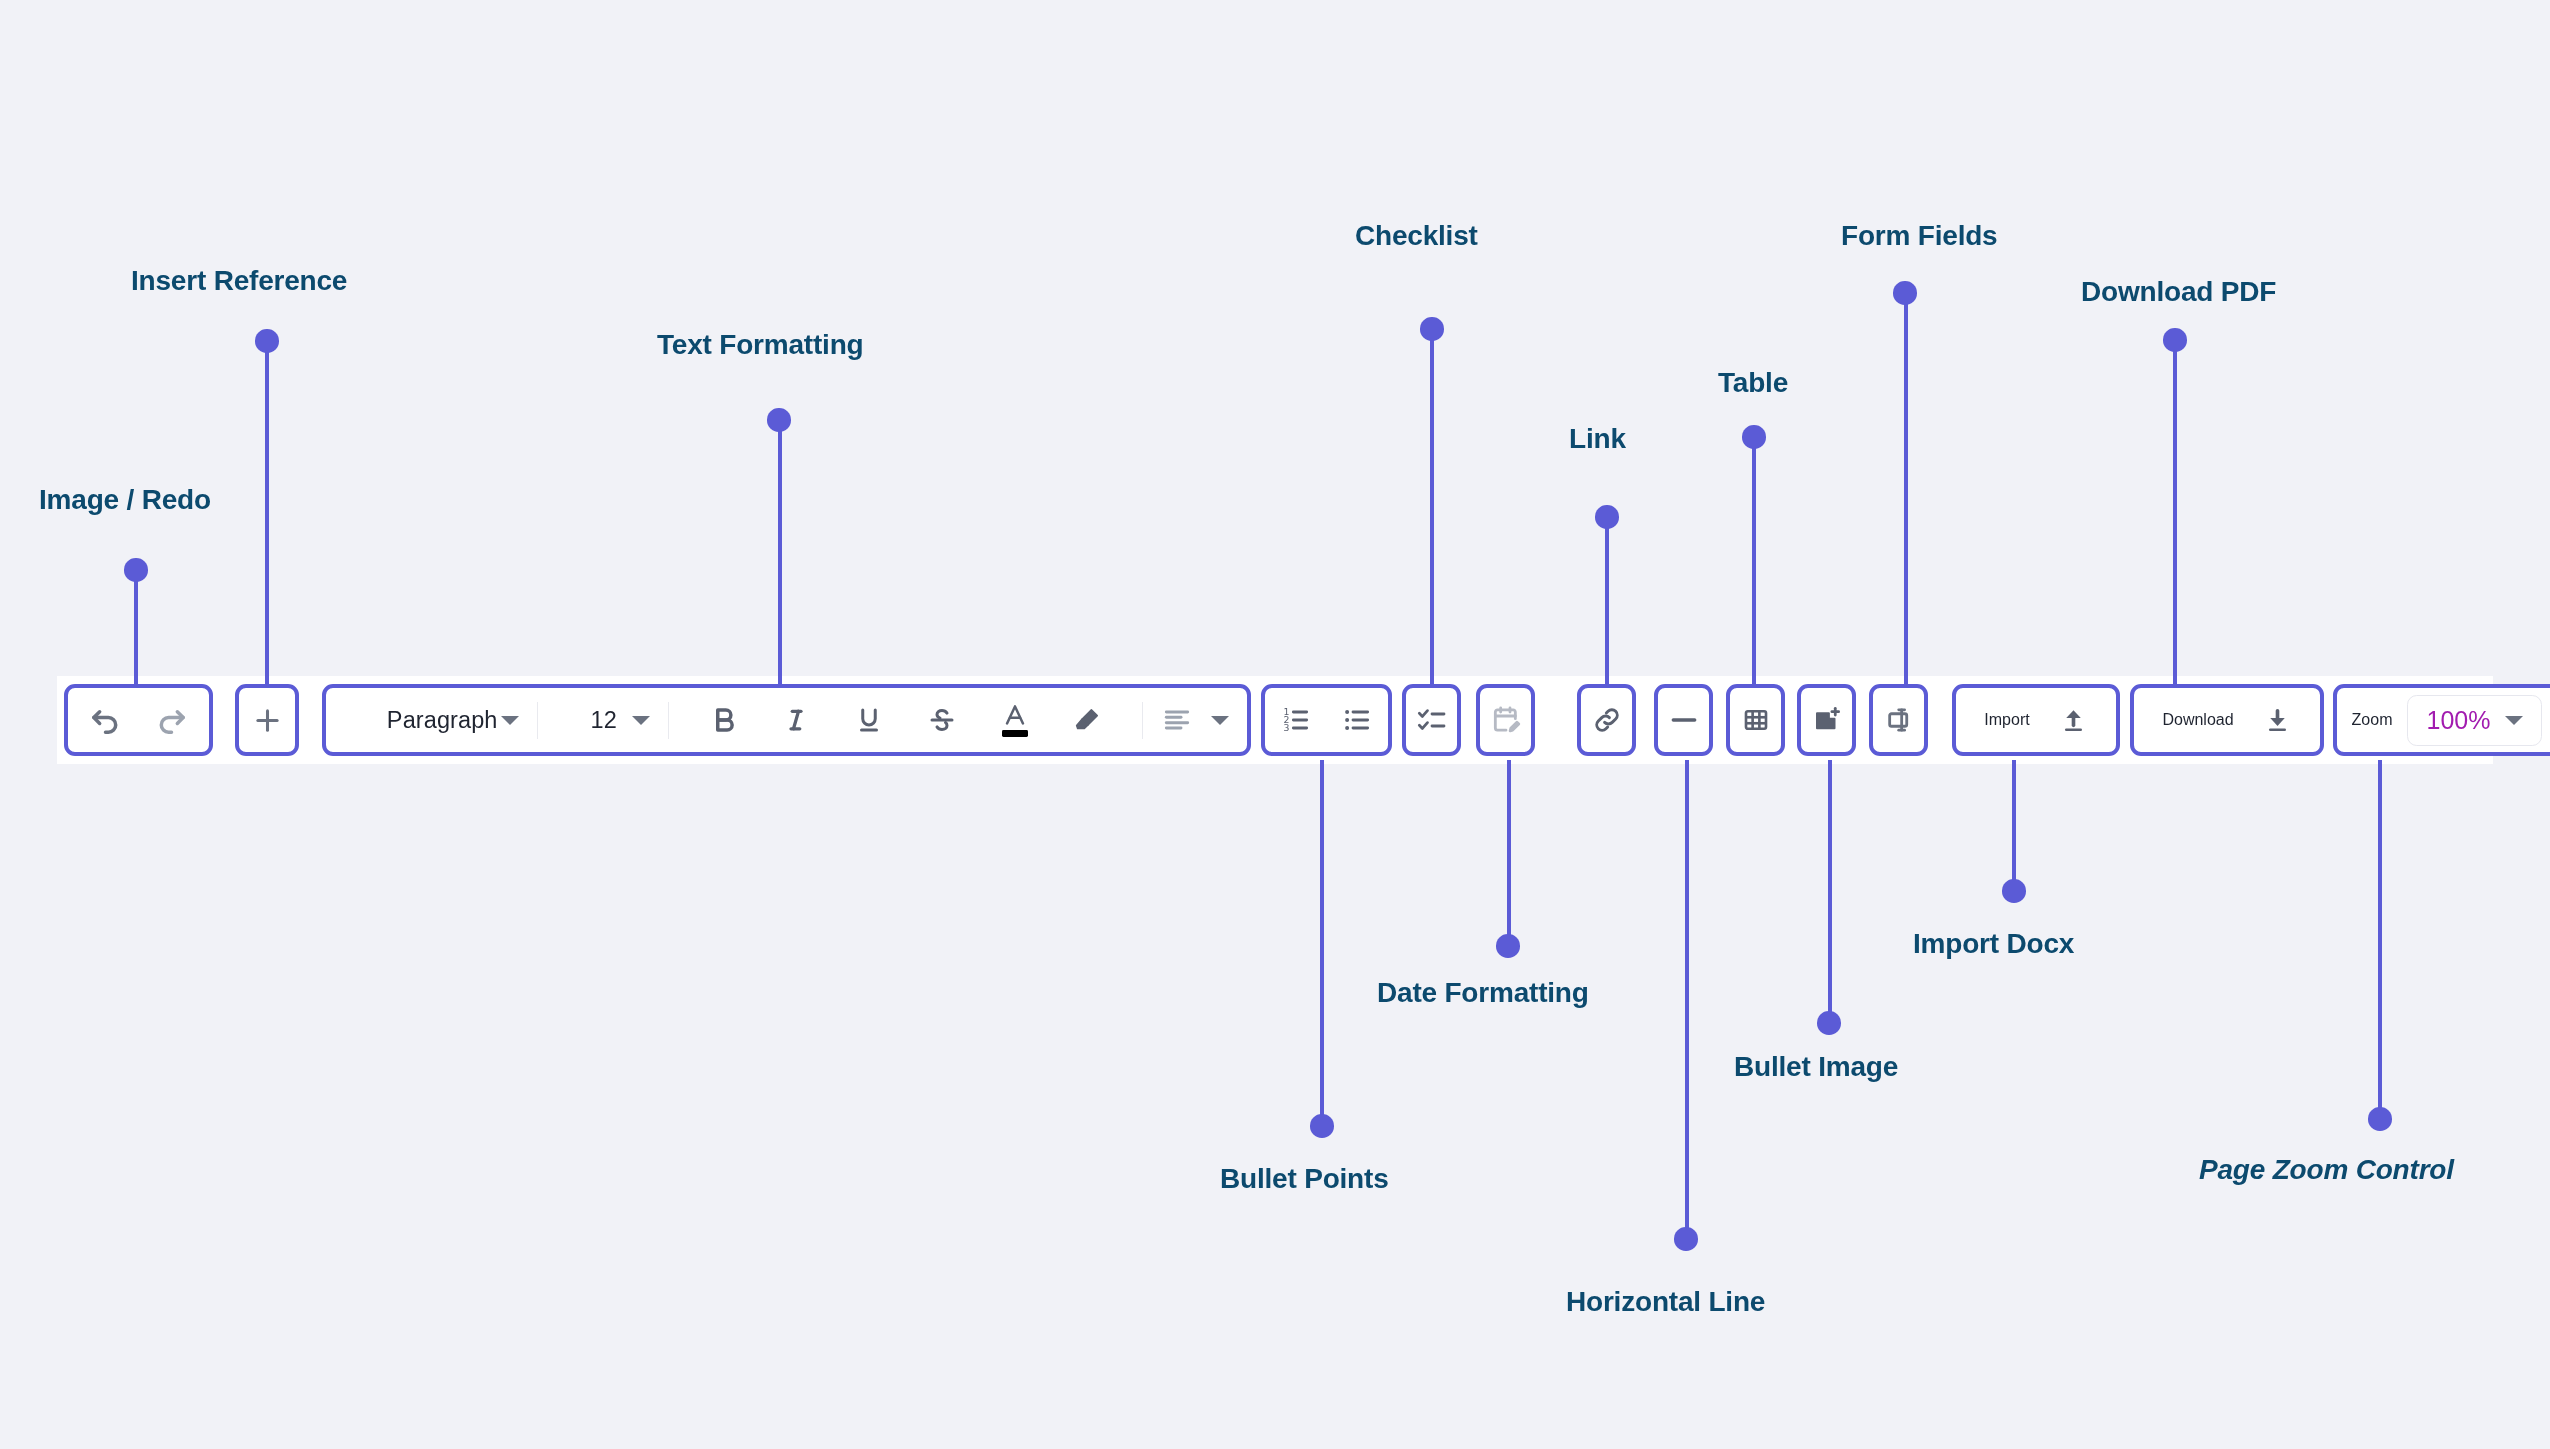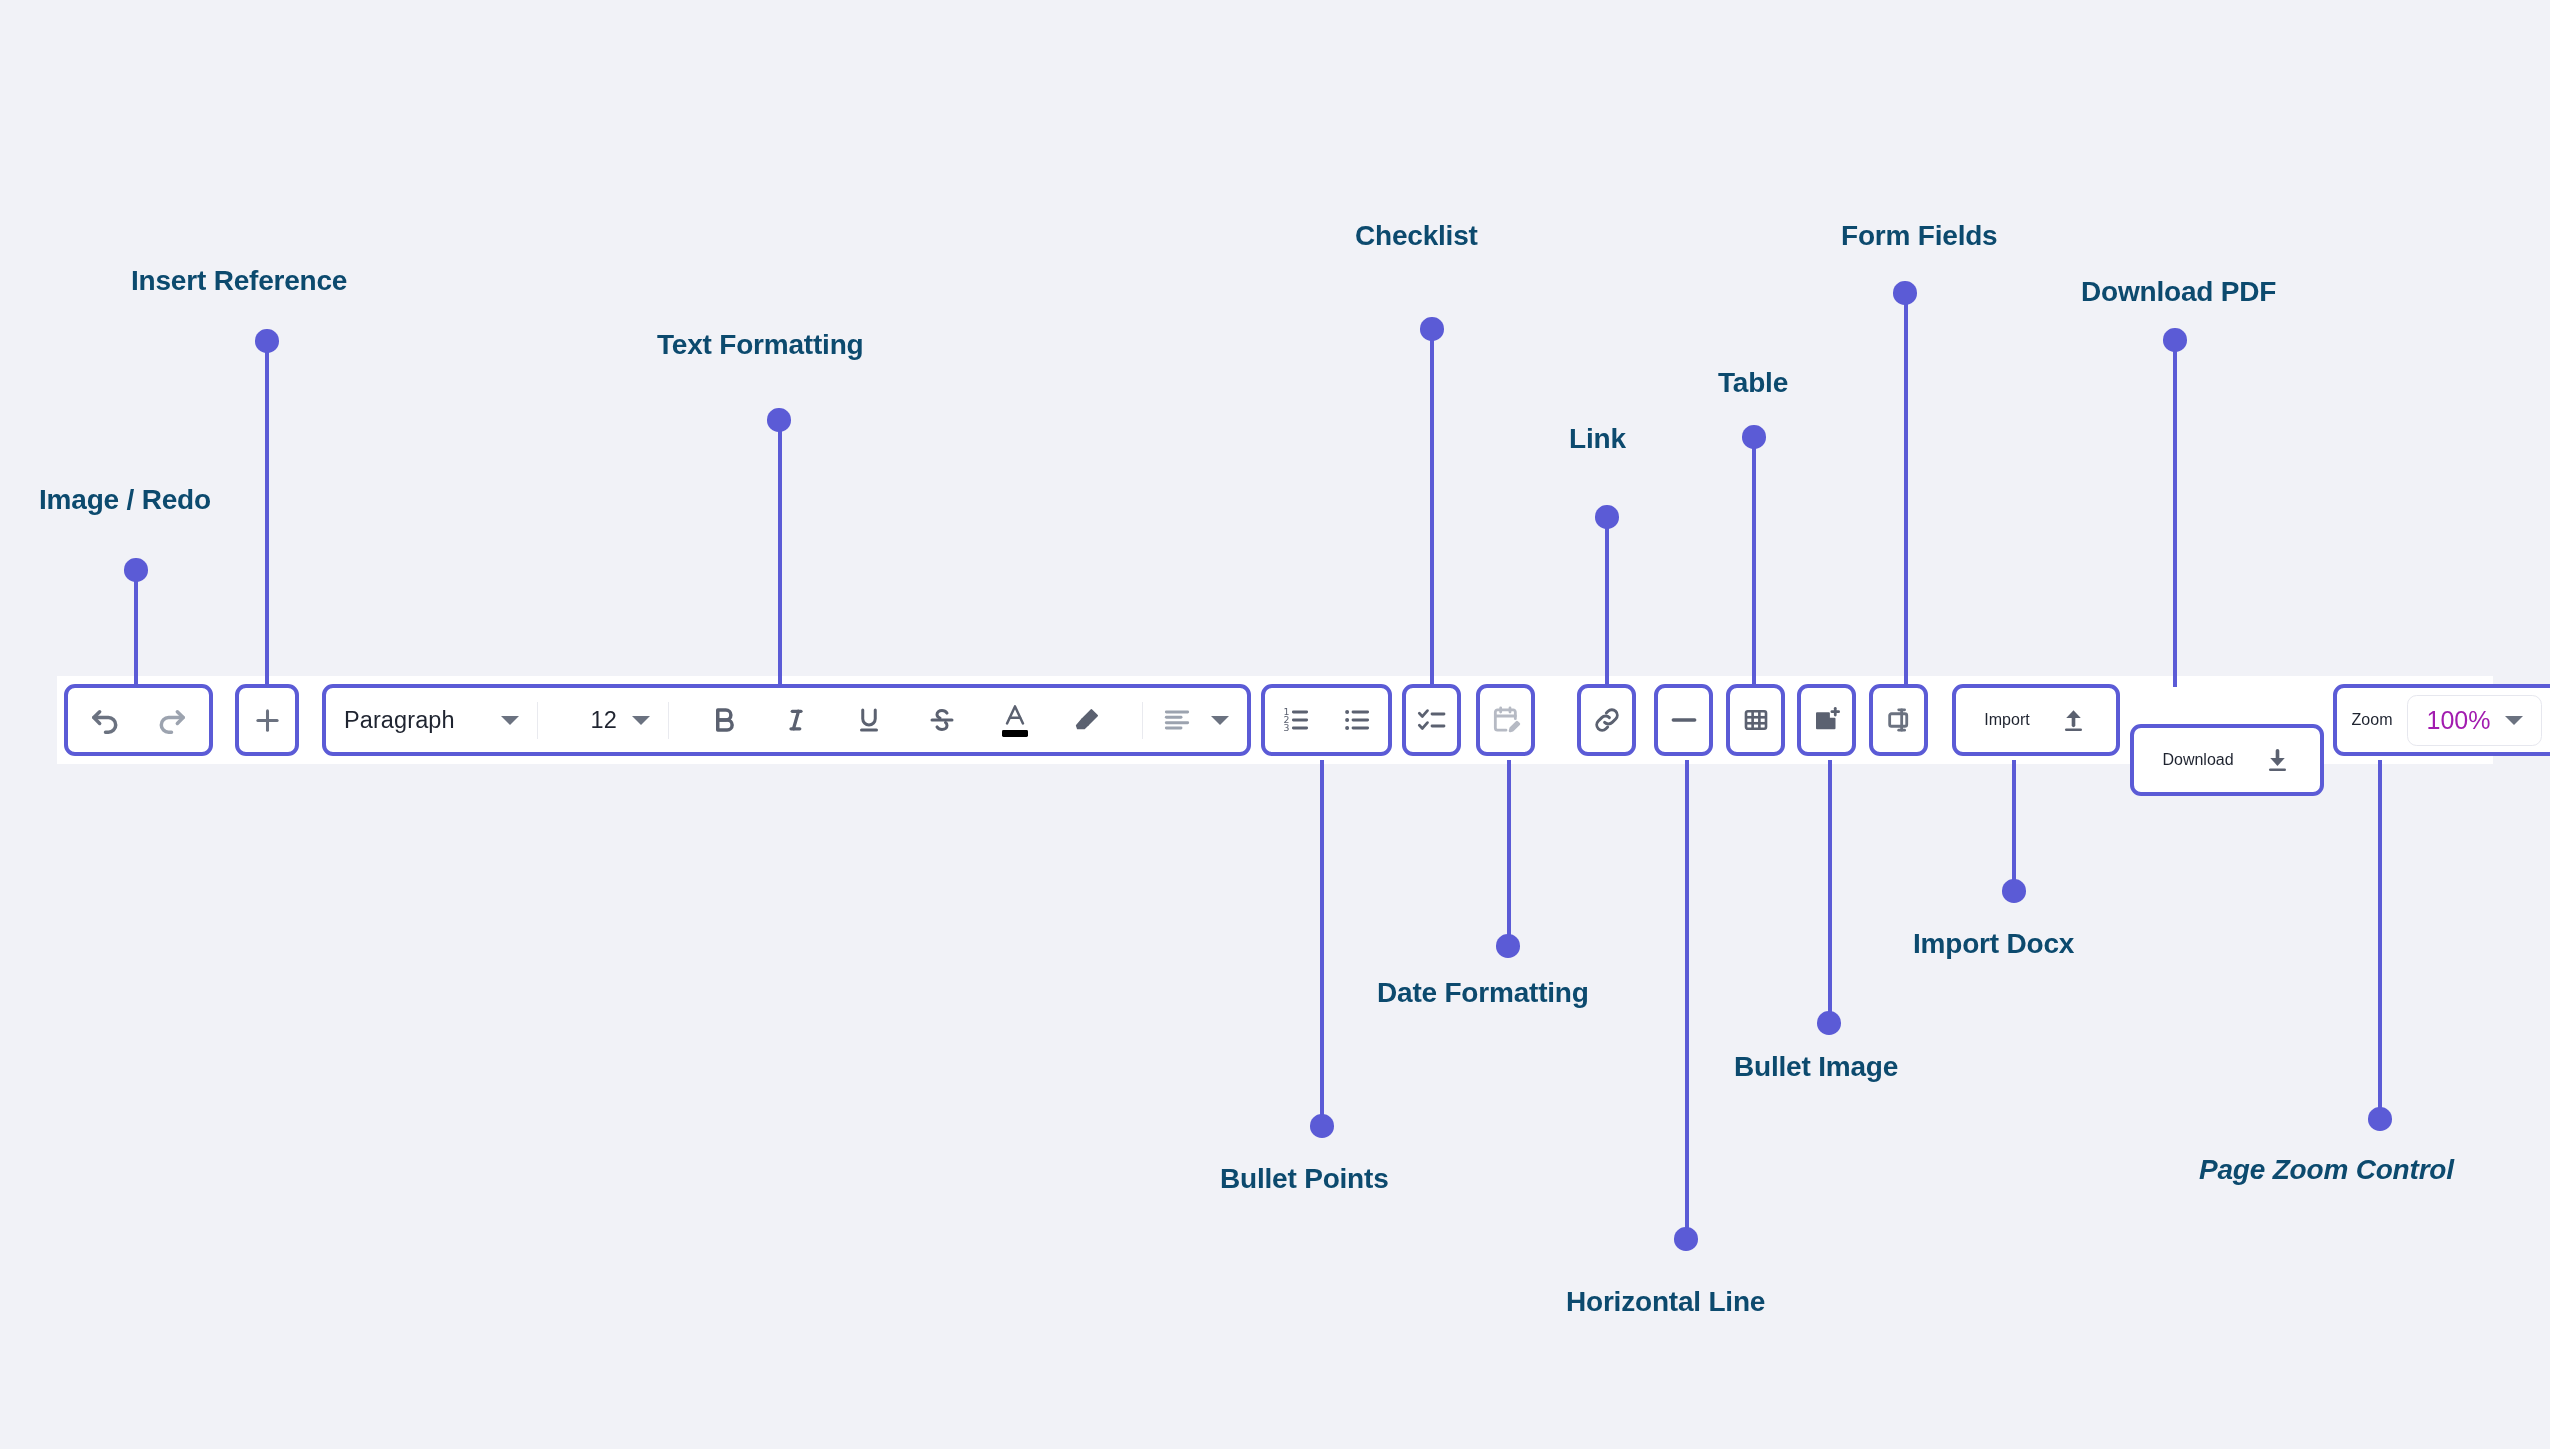--- a/index.html
+++ b/index.html
@@ -162,21 +162,21 @@
     <span class="ic">
       <svg width="33" height="33" viewBox="0 0 24 24" fill="none" stroke="#6b7280" stroke-width="2.2" stroke-linecap="round">
         <line x1="12" y1="5" x2="12" y2="19"></line>
           <line x1="5" y1="12" x2="19" y2="12"></line>
       </svg>
     </span>
   </div>
 
   <div class="hl" style="left:322px; top:684px; width:929px; height:72px; justify-content:flex-start; padding:0 18px; gap:0;">
 
-    <span class="ic" style="gap:3px; width:180px; justify-content:space-between;">
+    <span class="ic" style="gap:3px; width:180px; justify-content:flex-end;">
       <span class="dd-text">Paragraph</span>
       <span class="caret"></span>
     </span>
 
     <span class="sep" style="margin:0 18px;"></span>
 
     <span class="ic" style="gap:15px; width:97px; justify-content:flex-end;">
       <span class="dd-text">12</span>
       <span class="caret"></span>
     </span>
@@ -346,21 +346,21 @@
     <span class="btn-label">Import</span>
     <span class="ic">
       <svg width="29" height="29" viewBox="0 0 24 24" fill="#5b6170" stroke="#5b6170" stroke-width="2.1" stroke-linecap="round" stroke-linejoin="round">
         <polygon points="12,3.5 18,10 6,10" stroke="none"></polygon>
         <line x1="12" y1="9" x2="12" y2="16" stroke-width="3"></line>
         <line x1="6" y1="19.6" x2="18" y2="19.6" fill="none"></line>
       </svg>
     </span>
   </div>
 
-  <div class="hl" style="left:2130px; top:684px; width:194px; height:72px; gap:29px; padding:0 23.5px;margin-top:40px;">
+  <div class="hl" style="left:2130px; top:684px; width:194px; height:72px; gap:29px; padding:0 23.5px;">
     <span class="btn-label">Download</span>
     <span class="ic">
       <svg width="29" height="29" viewBox="0 0 24 24" fill="#5b6170" stroke="#5b6170" stroke-width="2.1" stroke-linecap="round" stroke-linejoin="round">
         <polygon points="12,16.5 18,10 6,10" stroke="none"></polygon>
         <line x1="12" y1="4" x2="12" y2="11" stroke-width="3"></line>
         <line x1="6" y1="19.6" x2="18" y2="19.6" fill="none"></line>
       </svg>
     </span>
   </div>
 

